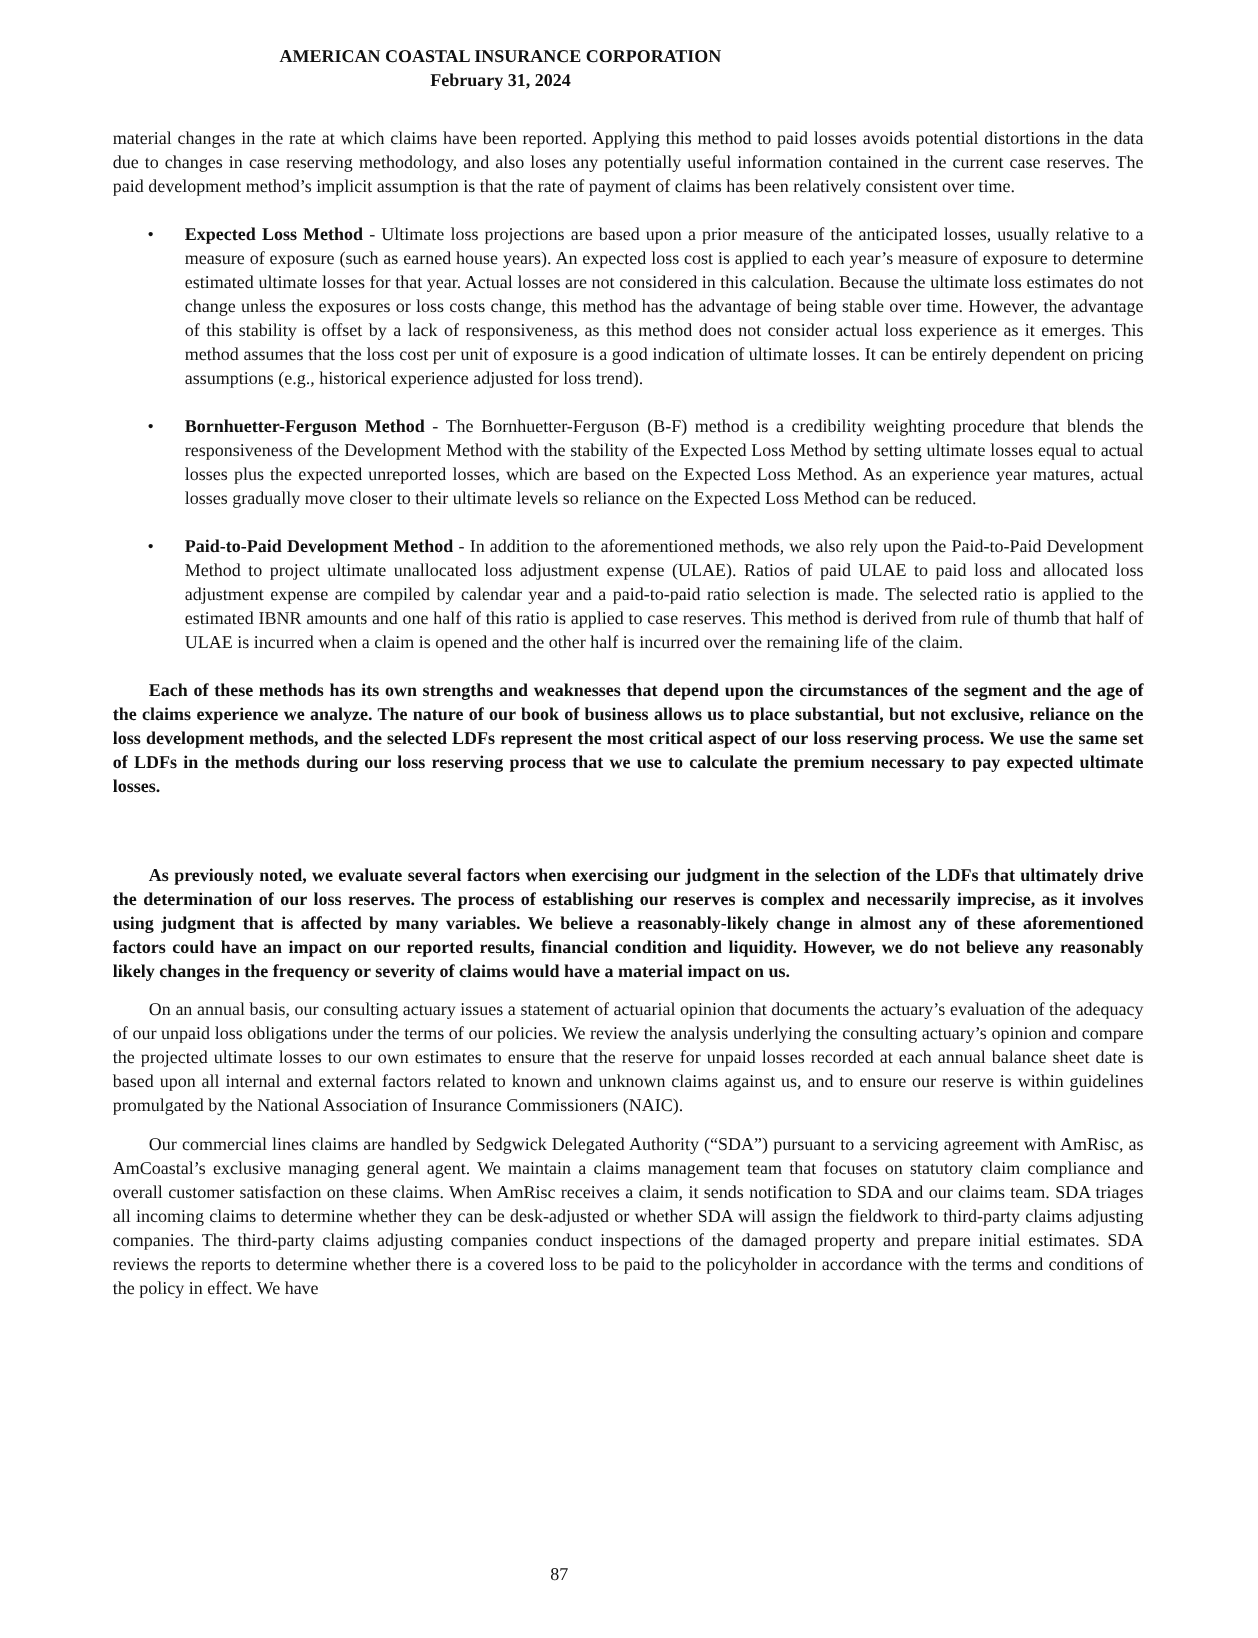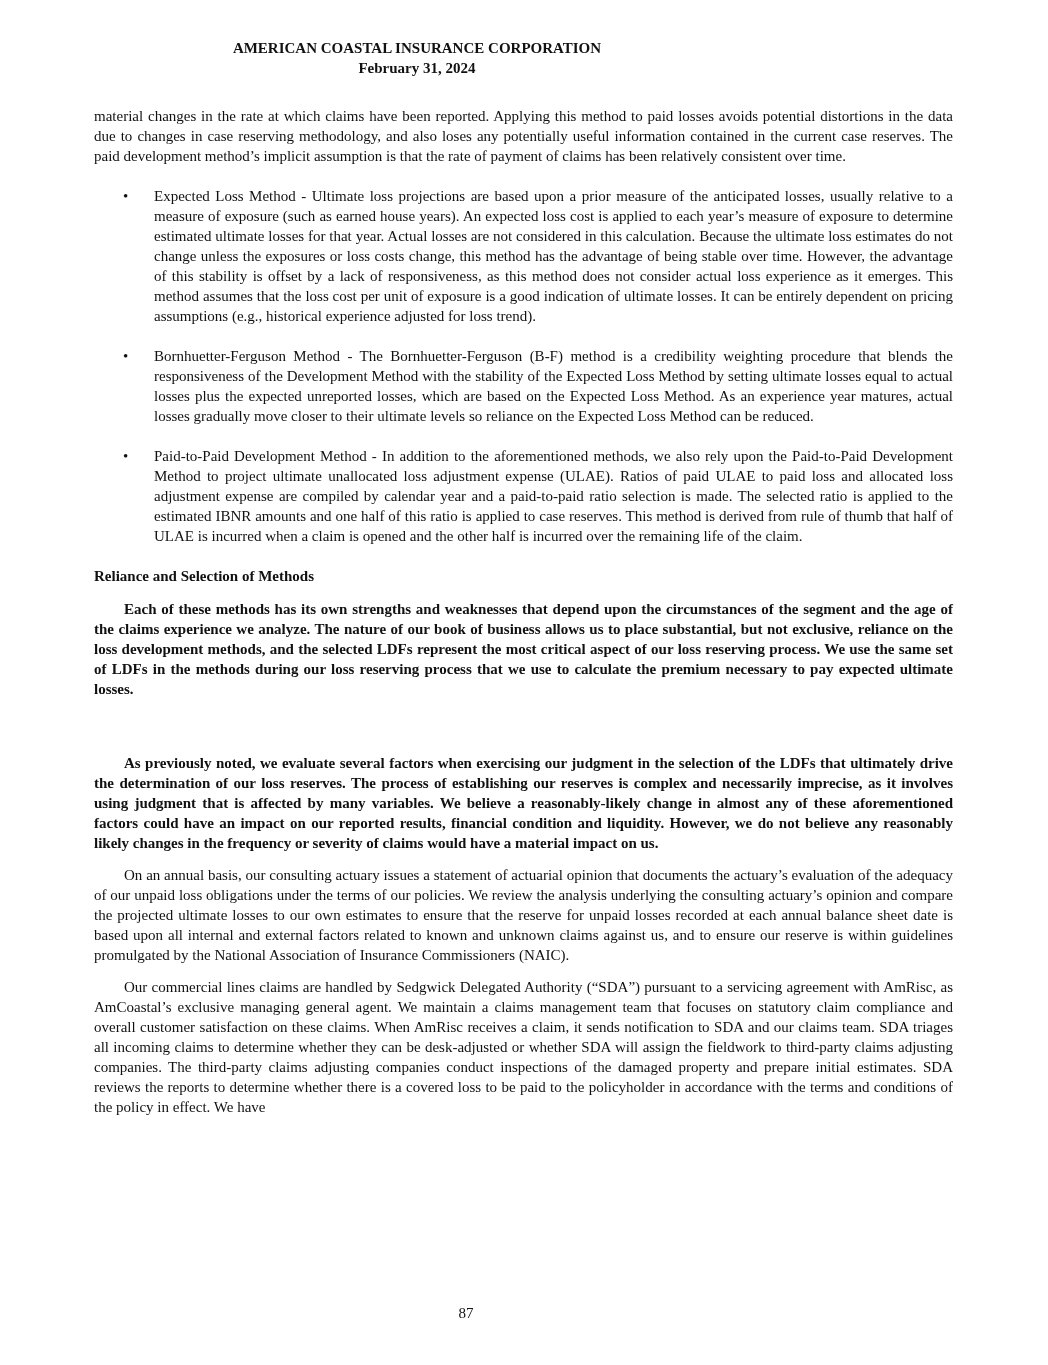--- a/index.html
+++ b/index.html
@@ -6,21 +6,21 @@
   body { width: 1048px; height: 1365px; position: relative; overflow: hidden;
          font-family: "Liberation Serif", "DejaVu Serif", serif; color: #111; }
   .header { position: absolute; top: 38px; left: 0; width: 834px; text-align: center;
             font-weight: bold; font-size: 15px; line-height: 20px; }
   .content { position: absolute; left: 94px; top: 106px; width: 859px;
              font-size: 15px; line-height: 20px; text-align: justify; }
   .content p { margin: 0; }
   .indent-block { margin-left: 60px; }
   .bullet { position: relative; margin-left: 60px; margin-top: 20px; }
   .bullet .dot { position: absolute; left: -31px; top: 0; }
-  .bullet .term { font-weight: normal; }
+  .bullet .term { font-weight: bold; }
   h3 { font-size: 15px; font-weight: bold; margin: 0; line-height: 20px; }
   .sec1 { margin-top: 20px; }
   .sec2 { margin-top: 54px; }
   .para { text-indent: 30px; margin-top: 12px !important; }
   .para.first { margin-top: 13px !important; font-weight: bold; }
   .footer { position: absolute; top: 1305px; left: 0; width: 932px; text-align: center;
             font-size: 15px; }
 </style>
 </head>
 <body>
@@ -42,21 +42,20 @@
     <span class="dot">•</span>
     <span class="term">Bornhuetter-Ferguson Method</span><span> - The Bornhuetter-Ferguson (B-F) method is a credibility weighting procedure that blends the responsiveness of the Development Method with the stability of the Expected Loss Method by setting ultimate losses equal to actual losses plus the expected unreported losses, which are based on the Expected Loss Method. As an experience year matures, actual losses gradually move closer to their ultimate levels so reliance on the Expected Loss Method can be reduced.</span>
   </div>
 
   <div class="bullet">
     <span class="dot">•</span>
     <span class="term">Paid-to-Paid Development Method</span><span> - In addition to the aforementioned methods, we also rely upon the Paid-to-Paid Development Method to project ultimate unallocated loss adjustment expense (ULAE). Ratios of paid ULAE to paid loss and allocated loss adjustment expense are compiled by calendar year and a paid-to-paid ratio selection is made. The selected ratio is applied to the estimated IBNR amounts and one half of this ratio is applied to case reserves. This method is derived from rule of thumb that half of ULAE is incurred when a claim is opened and the other half is incurred over the remaining life of the claim.</span>
   </div>
 
   <div class="sec1">
-    <h3>Reliance and Selection of Methods</h3>
     <p class="para first">Each of these methods has its own strengths and weaknesses that depend upon the circumstances of the segment and the age of the claims experience we analyze. The nature of our book of business allows us to place substantial, but not exclusive, reliance on the loss development methods, and the selected LDFs represent the most critical aspect of our loss reserving process. We use the same set of LDFs in the methods during our loss reserving process that we use to calculate the premium necessary to pay expected ultimate losses.</p>
   </div>
 
   <div class="sec2">
     <p class="para first">As previously noted, we evaluate several factors when exercising our judgment in the selection of the LDFs that ultimately drive the determination of our loss reserves. The process of establishing our reserves is complex and necessarily imprecise, as it involves using judgment that is affected by many variables. We believe a reasonably-likely change in almost any of these aforementioned factors could have an impact on our reported results, financial condition and liquidity. However, we do not believe any reasonably likely changes in the frequency or severity of claims would have a material impact on us.</p>
     <p class="para">On an annual basis, our consulting actuary issues a statement of actuarial opinion that documents the actuary’s evaluation of the adequacy of our unpaid loss obligations under the terms of our policies. We review the analysis underlying the consulting actuary’s opinion and compare the projected ultimate losses to our own estimates to ensure that the reserve for unpaid losses recorded at each annual balance sheet date is based upon all internal and external factors related to known and unknown claims against us, and to ensure our reserve is within guidelines promulgated by the National Association of Insurance Commissioners (NAIC).</p>
     <p class="para">Our commercial lines claims are handled by Sedgwick Delegated Authority (“SDA”) pursuant to a servicing agreement with AmRisc, as AmCoastal’s exclusive managing general agent. We maintain a claims management team that focuses on statutory claim compliance and overall customer satisfaction on these claims. When AmRisc receives a claim, it sends notification to SDA and our claims team. SDA triages all incoming claims to determine whether they can be desk-adjusted or whether SDA will assign the fieldwork to third-party claims adjusting companies. The third-party claims adjusting companies conduct inspections of the damaged property and prepare initial estimates. SDA reviews the reports to determine whether there is a covered loss to be paid to the policyholder in accordance with the terms and conditions of the policy in effect. We have</p>
   </div>
 </div>
 

